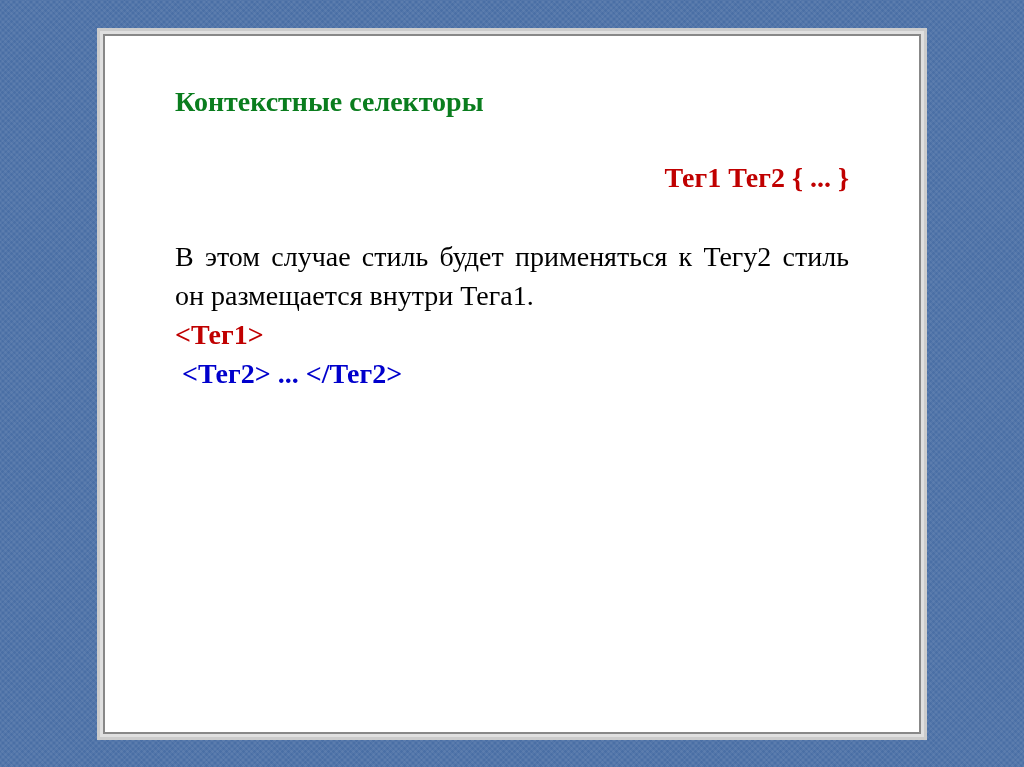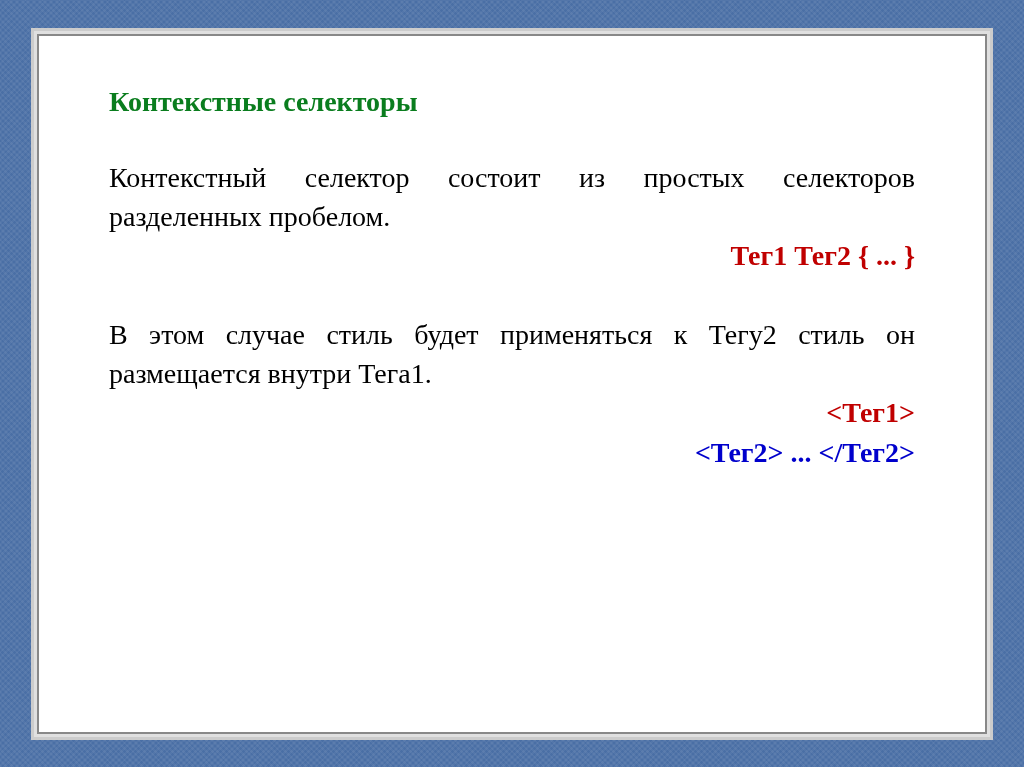--- a/index.html
+++ b/index.html
@@ -13,21 +13,21 @@
       background: #4a6fa5;
       background-image: 
         repeating-linear-gradient(45deg, rgba(255,255,255,0.05) 0px, rgba(255,255,255,0.05) 2px, transparent 2px, transparent 4px),
         repeating-linear-gradient(-45deg, rgba(255,255,255,0.05) 0px, rgba(255,255,255,0.05) 2px, transparent 2px, transparent 4px);
       display: flex;
       align-items: center;
       justify-content: center;
       font-family: "Times New Roman", Times, serif;
     }
     .slide {
-      width: 950px;
+      width: 818px;
       height: 700px;
       background: #ffffff;
       border: 2px solid #888;
       box-shadow: 0 0 0 3px #e0e0e0, 0 0 0 6px #ccc;
       padding: 50px 70px;
       position: relative;
     }
     .title {
       color: #0a7d1e;
       font-weight: bold;
@@ -45,39 +45,37 @@
       color: #c00000;
       font-weight: bold;
       font-size: 28px;
       line-height: 1.4;
       text-align: right;
     }
     .tag-block {
       font-size: 28px;
       font-weight: bold;
       line-height: 1.4;
-      text-align: right;
     }
     .red {
       color: #c00000;
     }
     .blue {
       color: #0000cc;
     }
     .spacer {
       height: 40px;
     }
   </style>
 </head>
 <body>
 
 <div class="slide">
   <div class="title">Контекстные селекторы</div>
 
-  <div class="paragraph">Контекстный селектор состоит из простых селекторов разделенных пробелом.</div>
 
   <div class="code-red">Тег1 Тег2 { ... }</div>
 
   <div class="spacer"></div>
 
   <div class="paragraph">В этом случае стиль будет применяться к Тегу2 стиль он размещается внутри Тега1.</div>
 
   <div class="tag-block">
     <div><span class="red">&lt;Тег1&gt;</span></div>
     <div>&nbsp;<span class="blue">&lt;Тег2&gt;</span><span class="blue"> ... </span><span class="blue">&lt;/Тег2&gt;</span></div>

